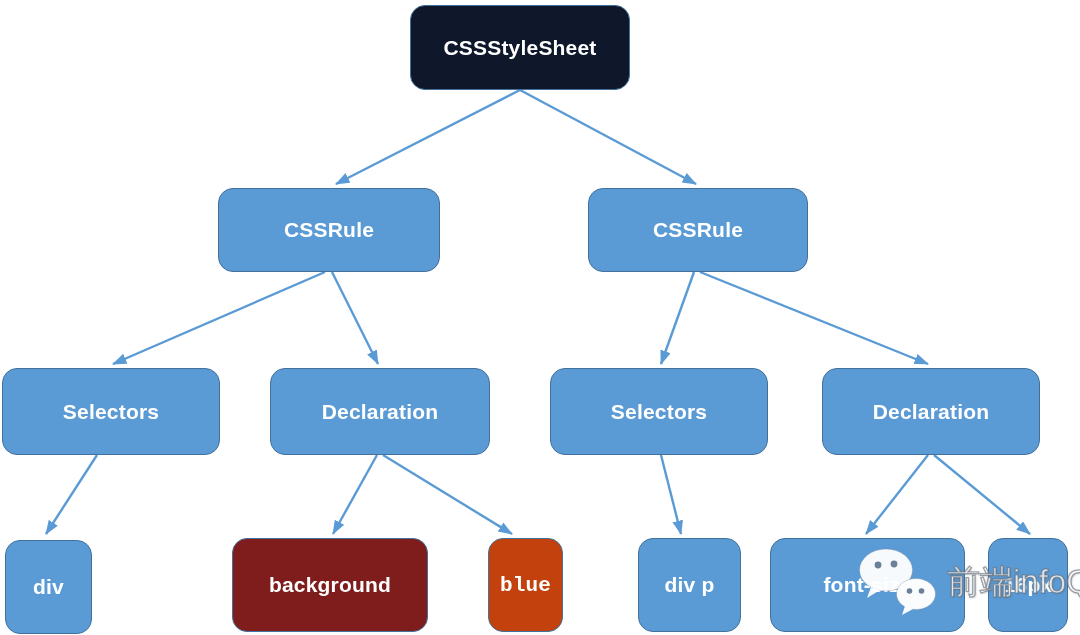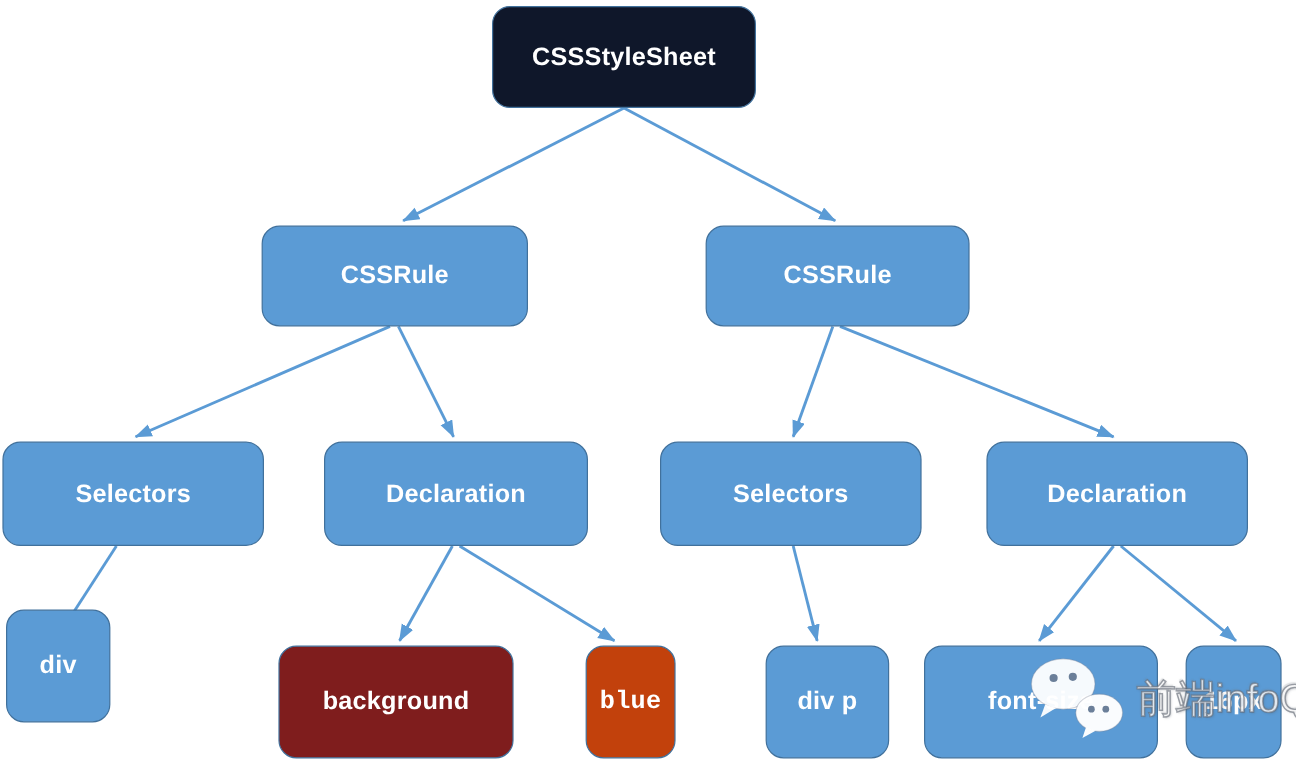--- a/index.html
+++ b/index.html
@@ -95,21 +95,21 @@
       </div>
       <div class="node" style="left: 270px; top: 368px; width: 220px; height: 87px; background: rgb(91, 155, 213); border-color: rgb(65, 113, 156);">
         <span class="label" style="color: rgb(255, 255, 255);">Declaration</span>
       </div>
       <div class="node" style="left: 550px; top: 368px; width: 218px; height: 87px; background: rgb(91, 155, 213); border-color: rgb(65, 113, 156);">
         <span class="label" style="color: rgb(255, 255, 255);">Selectors</span>
       </div>
       <div class="node" style="left: 822px; top: 368px; width: 218px; height: 87px; background: rgb(91, 155, 213); border-color: rgb(65, 113, 156);">
         <span class="label" style="color: rgb(255, 255, 255);">Declaration</span>
       </div>
-      <div class="node" style="left: 5px; top: 508px; width: 87px; height: 94px; background: rgb(91, 155, 213); border-color: rgb(65, 113, 156);">
+      <div class="node" style="left: 5px; top: 540px; width: 87px; height: 94px; background: rgb(91, 155, 213); border-color: rgb(65, 113, 156);">
         <span class="label" style="color: rgb(255, 255, 255);">div</span>
       </div>
       <div class="node" style="left: 232px; top: 538px; width: 196px; height: 94px; background: #7f1d1d; border-color: rgb(65, 113, 156);">
         <span class="label" style="color: rgb(255, 255, 255);">background</span>
       </div>
       <div class="node" style="left: 488px; top: 538px; width: 75px; height: 94px; background: #c2410c; border-color: rgb(65, 113, 156); font-family: Liberation Mono, monospace;">
         <span class="label" style="color: rgb(255, 255, 255);">blue</span>
       </div>
       <div class="node" style="left: 638px; top: 538px; width: 103px; height: 94px; background: rgb(91, 155, 213); border-color: rgb(65, 113, 156);">
         <span class="label" style="color: rgb(255, 255, 255);">div p</span>

